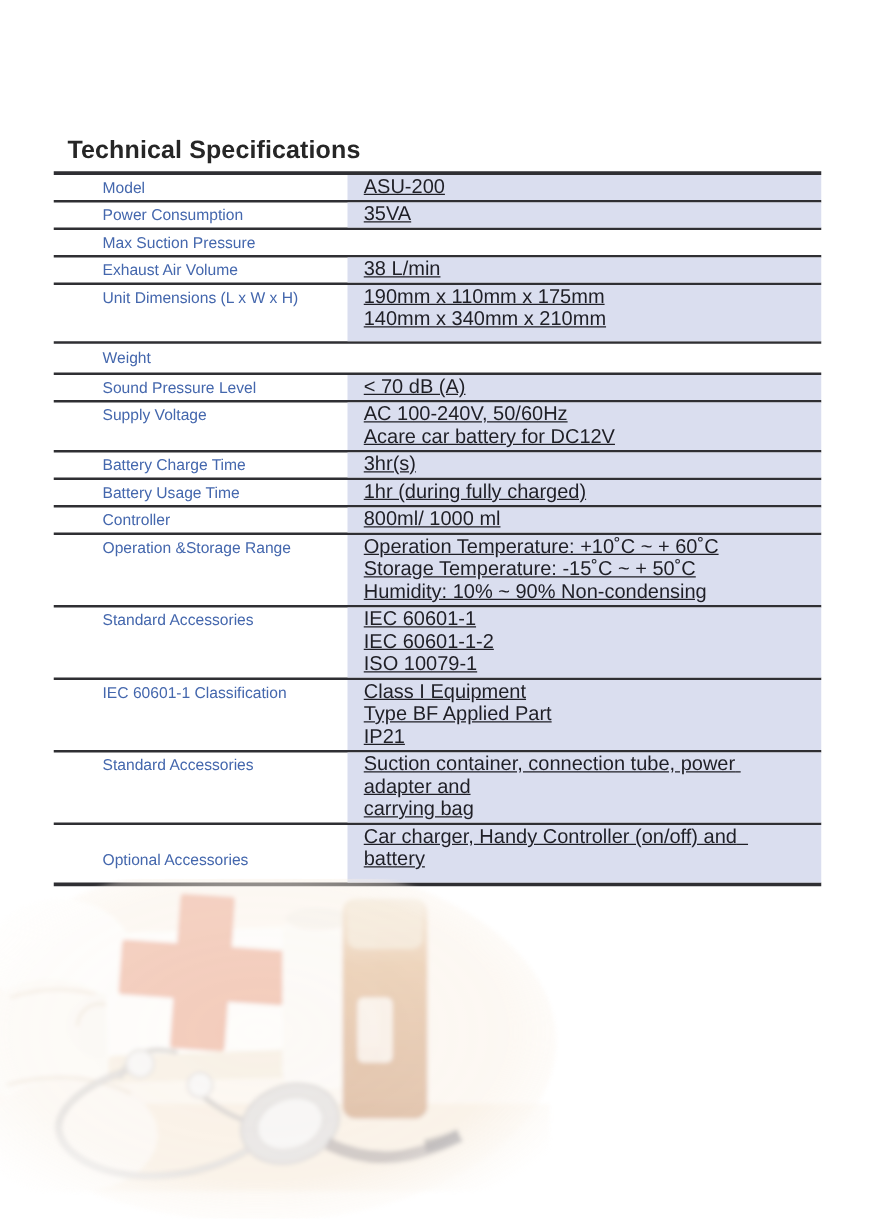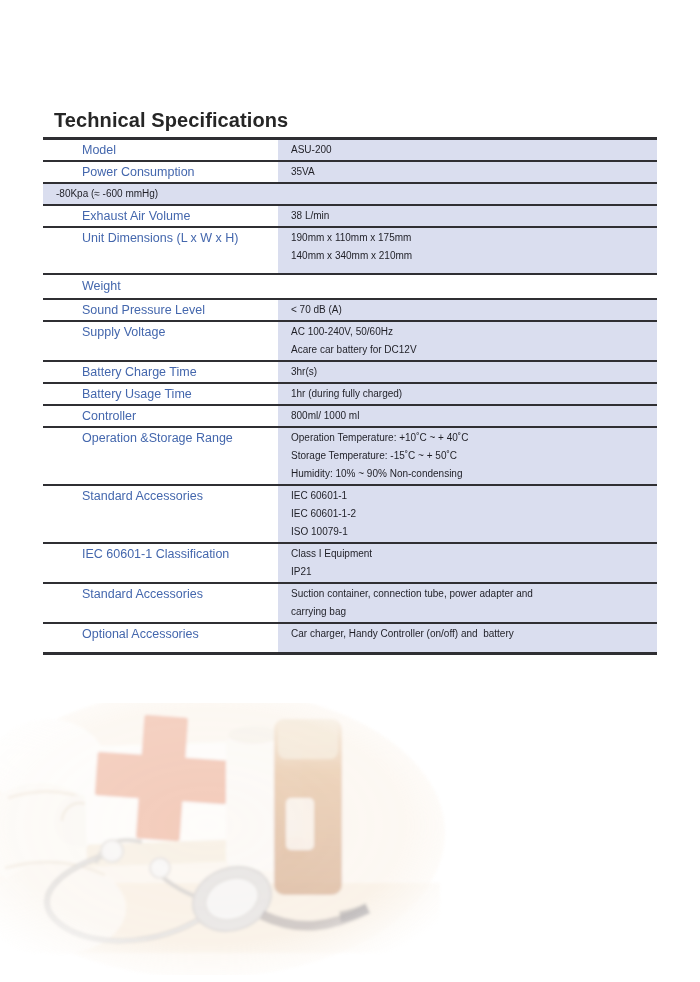--- a/index.html
+++ b/index.html
@@ -39,22 +39,23 @@
     color: var(--label_blue, #4467ad);
     font-size: 12.5px;
     line-height: 18px;
   }
   .spec-value {
     flex: 1;
     box-sizing: border-box;
     background: var(--row_bg, #dadeef);
     padding: 1px 24px 1px 13px;
     color: var(--value_ink, #1f1f26);
-    font-size: 10px;
+    font-size: 16px;
     line-height: 18px;
+    text-decoration: underline;
   }
   .spec-value-line { white-space: pre-wrap; }
   
   .spec-row:nth-child(5)  .spec-label, .spec-row:nth-child(5)  .spec-value { padding-bottom: 8px; }
   .spec-row:nth-child(6)  .spec-label, .spec-row:nth-child(6)  .spec-value { padding-top: 2px; padding-bottom: 3px; }
   .spec-row:nth-child(16) .spec-label, .spec-row:nth-child(16) .spec-value { padding-bottom: 9px; }
   .spec-row:nth-child(17) .spec-label, .spec-row:nth-child(17) .spec-value { padding-top: 4px; padding-bottom: 6px; }
   .spec-row:last-child { border-bottom-width: 3px; align-items: flex-end; }
 
   .footer-photo {
@@ -79,23 +80,21 @@
           <div class="spec-value-line">ASU-200</div>
         </div>
       </div>
       <div class="spec-row">
         <div class="spec-label">Power Consumption</div>
         <div class="spec-value">
           <div class="spec-value-line">35VA</div>
         </div>
       </div>
       <div class="spec-row">
-        <div class="spec-value">
-          <div class="spec-value-line">-80Kpa (≈ -600 mmHg)</div>
-        </div>
+        <div class="spec-label">Max Suction Pressure</div>
       </div>
       <div class="spec-row">
         <div class="spec-label">Exhaust Air Volume</div>
         <div class="spec-value">
           <div class="spec-value-line">38 L/min</div>
         </div>
       </div>
       <div class="spec-row">
         <div class="spec-label">Unit Dimensions (L x W x H)</div>
         <div class="spec-value">
@@ -133,37 +132,38 @@
       </div>
       <div class="spec-row">
         <div class="spec-label">Controller</div>
         <div class="spec-value">
           <div class="spec-value-line">800ml/ 1000 ml</div>
         </div>
       </div>
       <div class="spec-row">
         <div class="spec-label">Operation &amp;Storage Range</div>
         <div class="spec-value">
-          <div class="spec-value-line">Operation Temperature: +10˚C ~ + 40˚C</div>
+          <div class="spec-value-line">Operation Temperature: +10˚C ~ + 60˚C</div>
           <div class="spec-value-line">Storage Temperature: -15˚C ~ + 50˚C</div>
           <div class="spec-value-line">Humidity: 10% ~ 90% Non-condensing</div>
         </div>
       </div>
       <div class="spec-row">
         <div class="spec-label">Standard Accessories</div>
         <div class="spec-value">
           <div class="spec-value-line">IEC 60601-1</div>
           <div class="spec-value-line">IEC 60601-1-2</div>
           <div class="spec-value-line">ISO 10079-1</div>
         </div>
       </div>
       <div class="spec-row">
         <div class="spec-label">IEC 60601-1 Classification</div>
         <div class="spec-value">
           <div class="spec-value-line">Class I Equipment</div>
+          <div class="spec-value-line">Type BF Applied Part</div>
           <div class="spec-value-line">IP21</div>
         </div>
       </div>
       <div class="spec-row">
         <div class="spec-label">Standard Accessories</div>
         <div class="spec-value">
           <div class="spec-value-line">Suction container, connection tube, power adapter and</div>
           <div class="spec-value-line">carrying bag</div>
         </div>
       </div>

